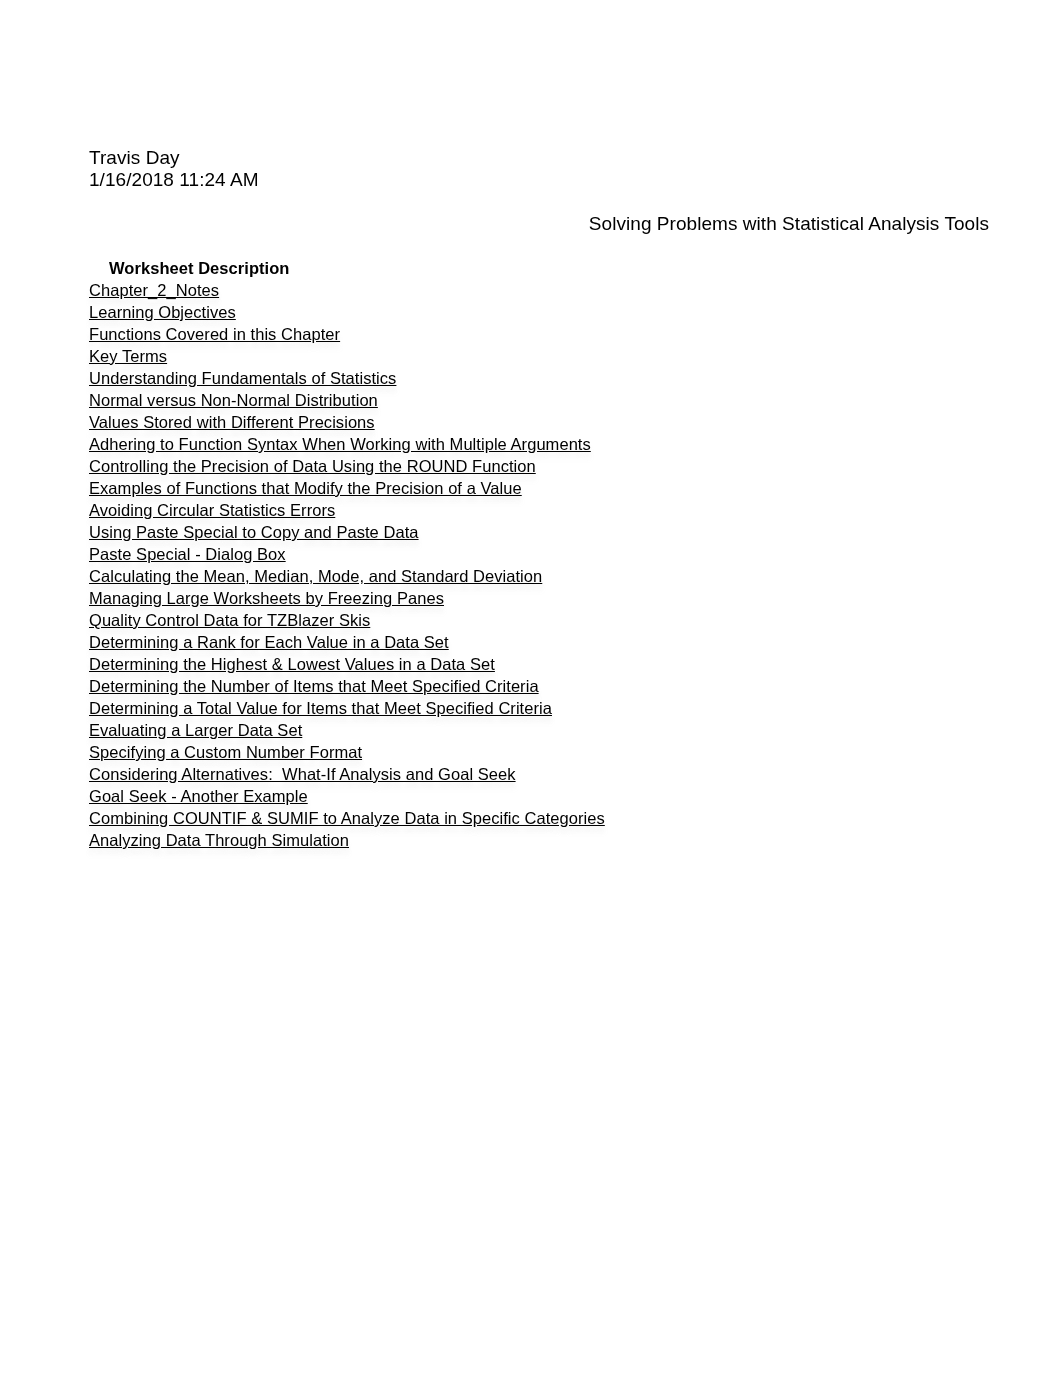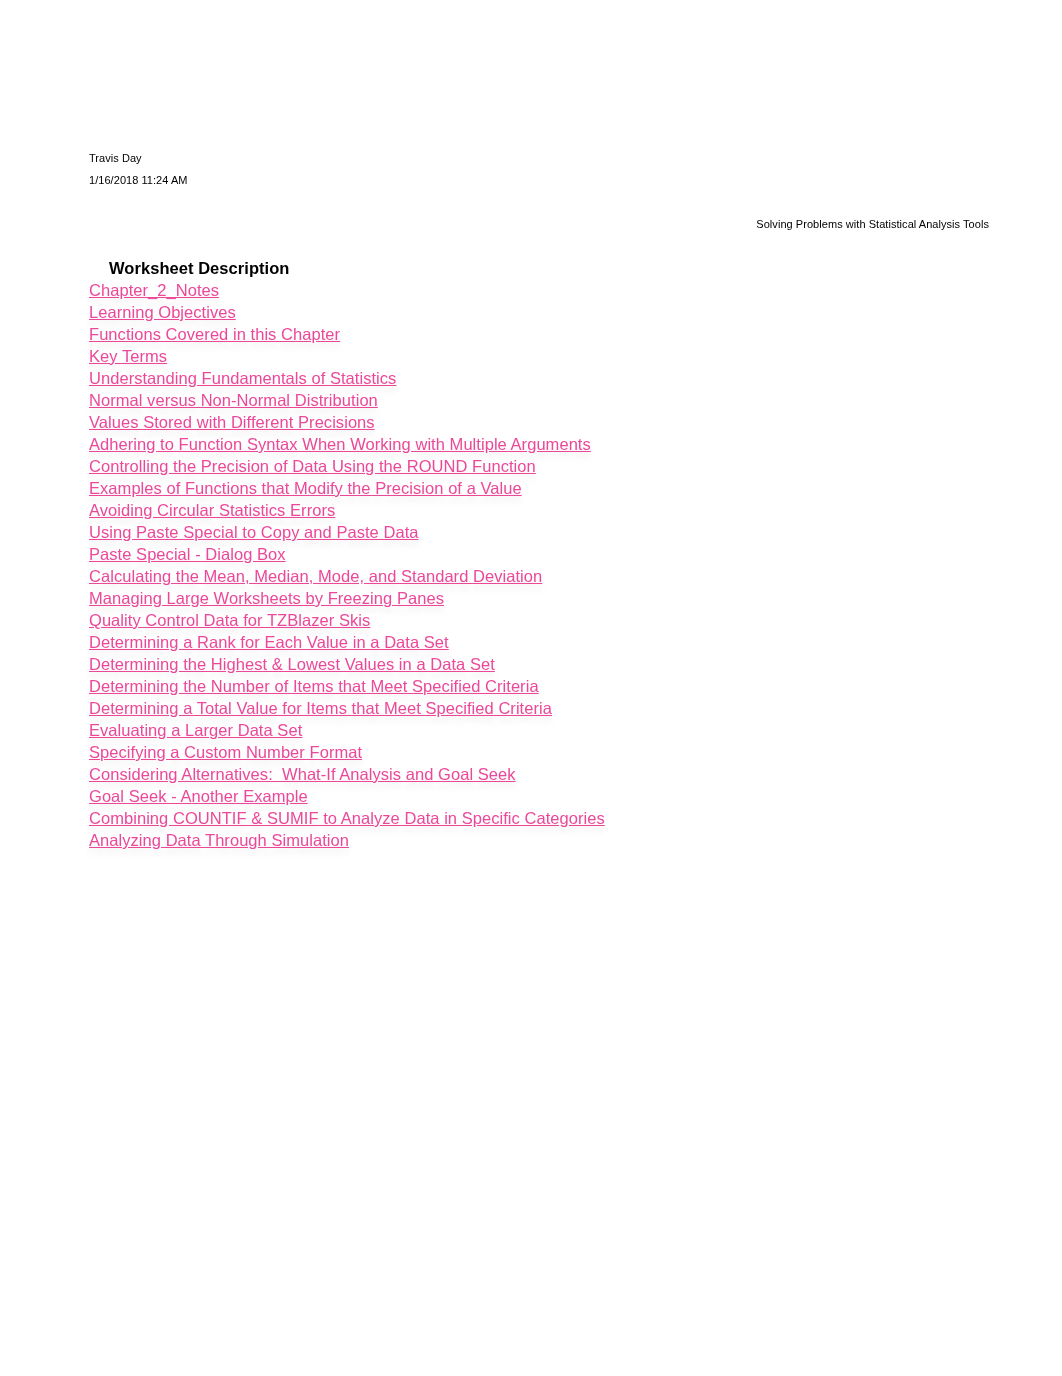--- a/index.html
+++ b/index.html
@@ -25,21 +25,21 @@
   }
 
   .doc-body {
     position: absolute;
     left: 89px;
     top: 147px;
     width: 900px;
   }
 
   .line {
-    font-size: 11px;
+    font-size: 19px;
     line-height: 22px;
     white-space: pre;
     letter-spacing: 0.05px;
   }
 
   .meta-line {
     color: #000000;
   }
 
   .spacer {
@@ -65,21 +65,21 @@
   .link-list {
     margin: 0;
     padding: 0;
     list-style: none;
   }
 
   .link-item {
     display: block;
     font-size: 16.5px;
     line-height: 22px;
-    color: #ec4899;
+    color: #000000;
     white-space: pre;
     letter-spacing: 0.05px;
     cursor: pointer;
     
     text-shadow: 0 6px 5px rgba(140, 140, 140, 0.14);
   }
 </style>
 </head>
 <body>
 

